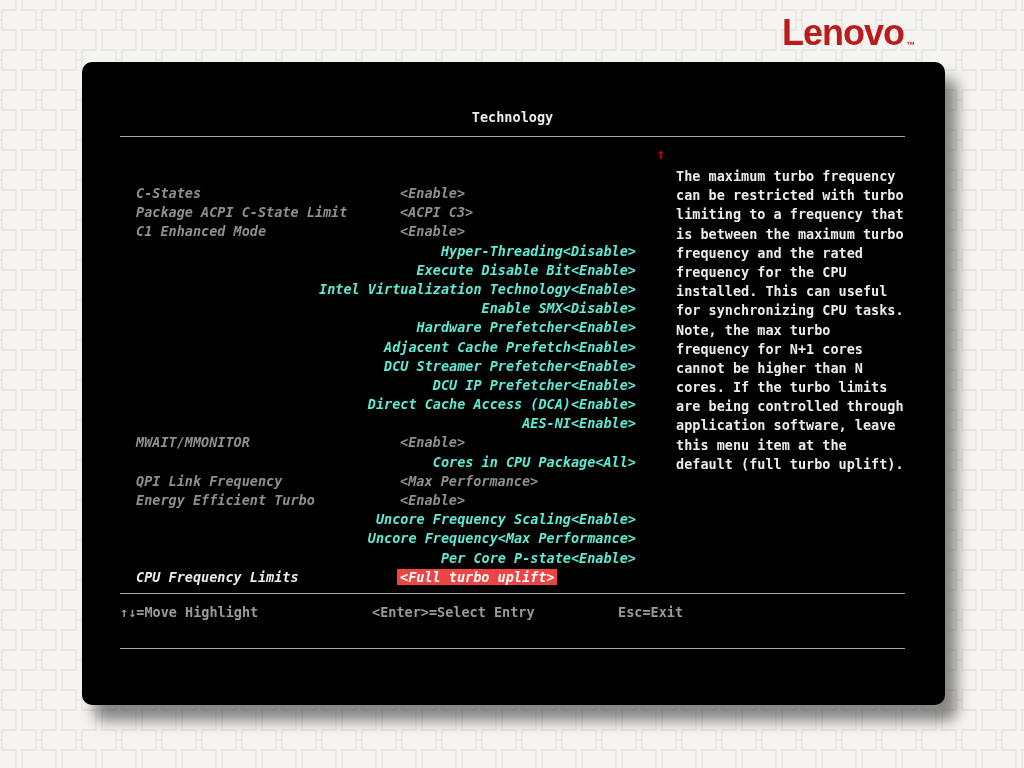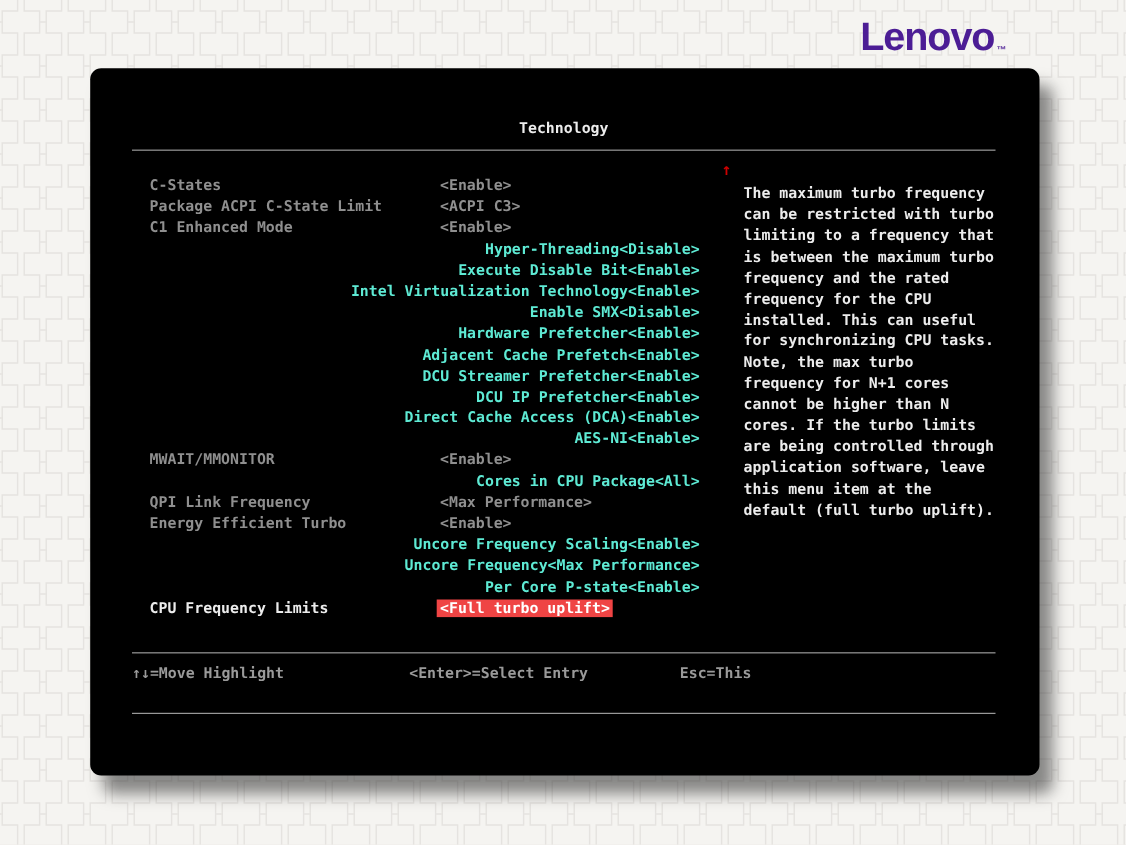--- a/index.html
+++ b/index.html
@@ -21,21 +21,21 @@
     left: 0; top: 0;
     width: 1024px; height: 768px;
   }
   .logo {
     position: absolute;
     left: 782px; top: 12px;
     font-family: "Liberation Sans", sans-serif;
     font-weight: bold;
     font-size: 36px;
     letter-spacing: -1px;
-    color: #4c1d95;
+    color: #b91c1c;
     white-space: nowrap;
   }
   .logo .tm {
     font-size: 9px;
     letter-spacing: 0;
     position: relative;
     top: 3px;
     left: 2px;
   }
   .bios-panel {
@@ -63,23 +63,24 @@
     left: 38px;
     width: 785px;
     height: 1px;
     background: #a9a9a9;
   }
   .rule.title-rule { top: 74px; }
   .rule.footer-rule-top { top: 531px; }
   .rule.footer-rule-bottom { top: 586px; }
   .settings-list {
     position: absolute;
-    left: 54px; top: 98px;
+    left: 54px; top: 122px;
     width: 500px;
     white-space: pre;
+    font-style: italic;
   }
   .menu-row { height: 19.2px; }
   .menu-row .menu-label {
     display: inline-block;
     width: 264px;
   }
   .menu-row.dim { color: #8f8f8f; }
   .menu-row.normal { color: #5eead4; text-align: right; }
   .menu-row.selected { color: #ececec; }
   .menu-row.selected .menu-value {
@@ -147,17 +148,17 @@
     <div class="rule title-rule"></div>
 
     <div class="settings-list"><div class="menu-row dim"><span class="menu-label">C-States</span><span class="menu-value">&lt;Enable&gt;</span></div><div class="menu-row dim"><span class="menu-label">Package ACPI C-State Limit</span><span class="menu-value">&lt;ACPI C3&gt;</span></div><div class="menu-row dim"><span class="menu-label">C1 Enhanced Mode</span><span class="menu-value">&lt;Enable&gt;</span></div><div class="menu-row normal"><span class="menu-label">Hyper-Threading</span><span class="menu-value">&lt;Disable&gt;</span></div><div class="menu-row normal"><span class="menu-label">Execute Disable Bit</span><span class="menu-value">&lt;Enable&gt;</span></div><div class="menu-row normal"><span class="menu-label">Intel Virtualization Technology</span><span class="menu-value">&lt;Enable&gt;</span></div><div class="menu-row normal"><span class="menu-label">Enable SMX</span><span class="menu-value">&lt;Disable&gt;</span></div><div class="menu-row normal"><span class="menu-label">Hardware Prefetcher</span><span class="menu-value">&lt;Enable&gt;</span></div><div class="menu-row normal"><span class="menu-label">Adjacent Cache Prefetch</span><span class="menu-value">&lt;Enable&gt;</span></div><div class="menu-row normal"><span class="menu-label">DCU Streamer Prefetcher</span><span class="menu-value">&lt;Enable&gt;</span></div><div class="menu-row normal"><span class="menu-label">DCU IP Prefetcher</span><span class="menu-value">&lt;Enable&gt;</span></div><div class="menu-row normal"><span class="menu-label">Direct Cache Access (DCA)</span><span class="menu-value">&lt;Enable&gt;</span></div><div class="menu-row normal"><span class="menu-label">AES-NI</span><span class="menu-value">&lt;Enable&gt;</span></div><div class="menu-row dim"><span class="menu-label">MWAIT/MMONITOR</span><span class="menu-value">&lt;Enable&gt;</span></div><div class="menu-row normal"><span class="menu-label">Cores in CPU Package</span><span class="menu-value">&lt;All&gt;</span></div><div class="menu-row dim"><span class="menu-label">QPI Link Frequency</span><span class="menu-value">&lt;Max Performance&gt;</span></div><div class="menu-row dim"><span class="menu-label">Energy Efficient Turbo</span><span class="menu-value">&lt;Enable&gt;</span></div><div class="menu-row normal"><span class="menu-label">Uncore Frequency Scaling</span><span class="menu-value">&lt;Enable&gt;</span></div><div class="menu-row normal"><span class="menu-label">Uncore Frequency</span><span class="menu-value">&lt;Max Performance&gt;</span></div><div class="menu-row normal"><span class="menu-label">Per Core P-state</span><span class="menu-value">&lt;Enable&gt;</span></div><div class="menu-row selected"><span class="menu-label">CPU Frequency Limits</span><span class="menu-value">&lt;Full turbo uplift&gt;</span></div></div>
 
     <div class="help-panel">
       <div class="scroll-arrow">↑</div>
       <div class="help-text"><div class="help-line">The maximum turbo frequency</div><div class="help-line">can be restricted with turbo</div><div class="help-line">limiting to a frequency that</div><div class="help-line">is between the maximum turbo</div><div class="help-line">frequency and the rated</div><div class="help-line">frequency for the CPU</div><div class="help-line">installed. This can useful</div><div class="help-line">for synchronizing CPU tasks.</div><div class="help-line">Note, the max turbo</div><div class="help-line">frequency for N+1 cores</div><div class="help-line">cannot be higher than N</div><div class="help-line">cores. If the turbo limits</div><div class="help-line">are being controlled through</div><div class="help-line">application software, leave</div><div class="help-line">this menu item at the</div><div class="help-line">default (full turbo uplift).</div></div>
     </div>
 
     <div class="rule footer-rule-top"></div>
-    <div class="footer"><span class="footer-key">↑↓=Move Highlight</span><span class="footer-key">&lt;Enter&gt;=Select Entry</span><span class="footer-key">Esc=This</span></div>
+    <div class="footer"><span class="footer-key">↑↓=Move Highlight</span><span class="footer-key">&lt;Enter&gt;=Select Entry</span><span class="footer-key">Esc=Exit</span></div>
     <div class="rule footer-rule-bottom"></div>
 
   </div>
 </div>
 
 </body></html>

